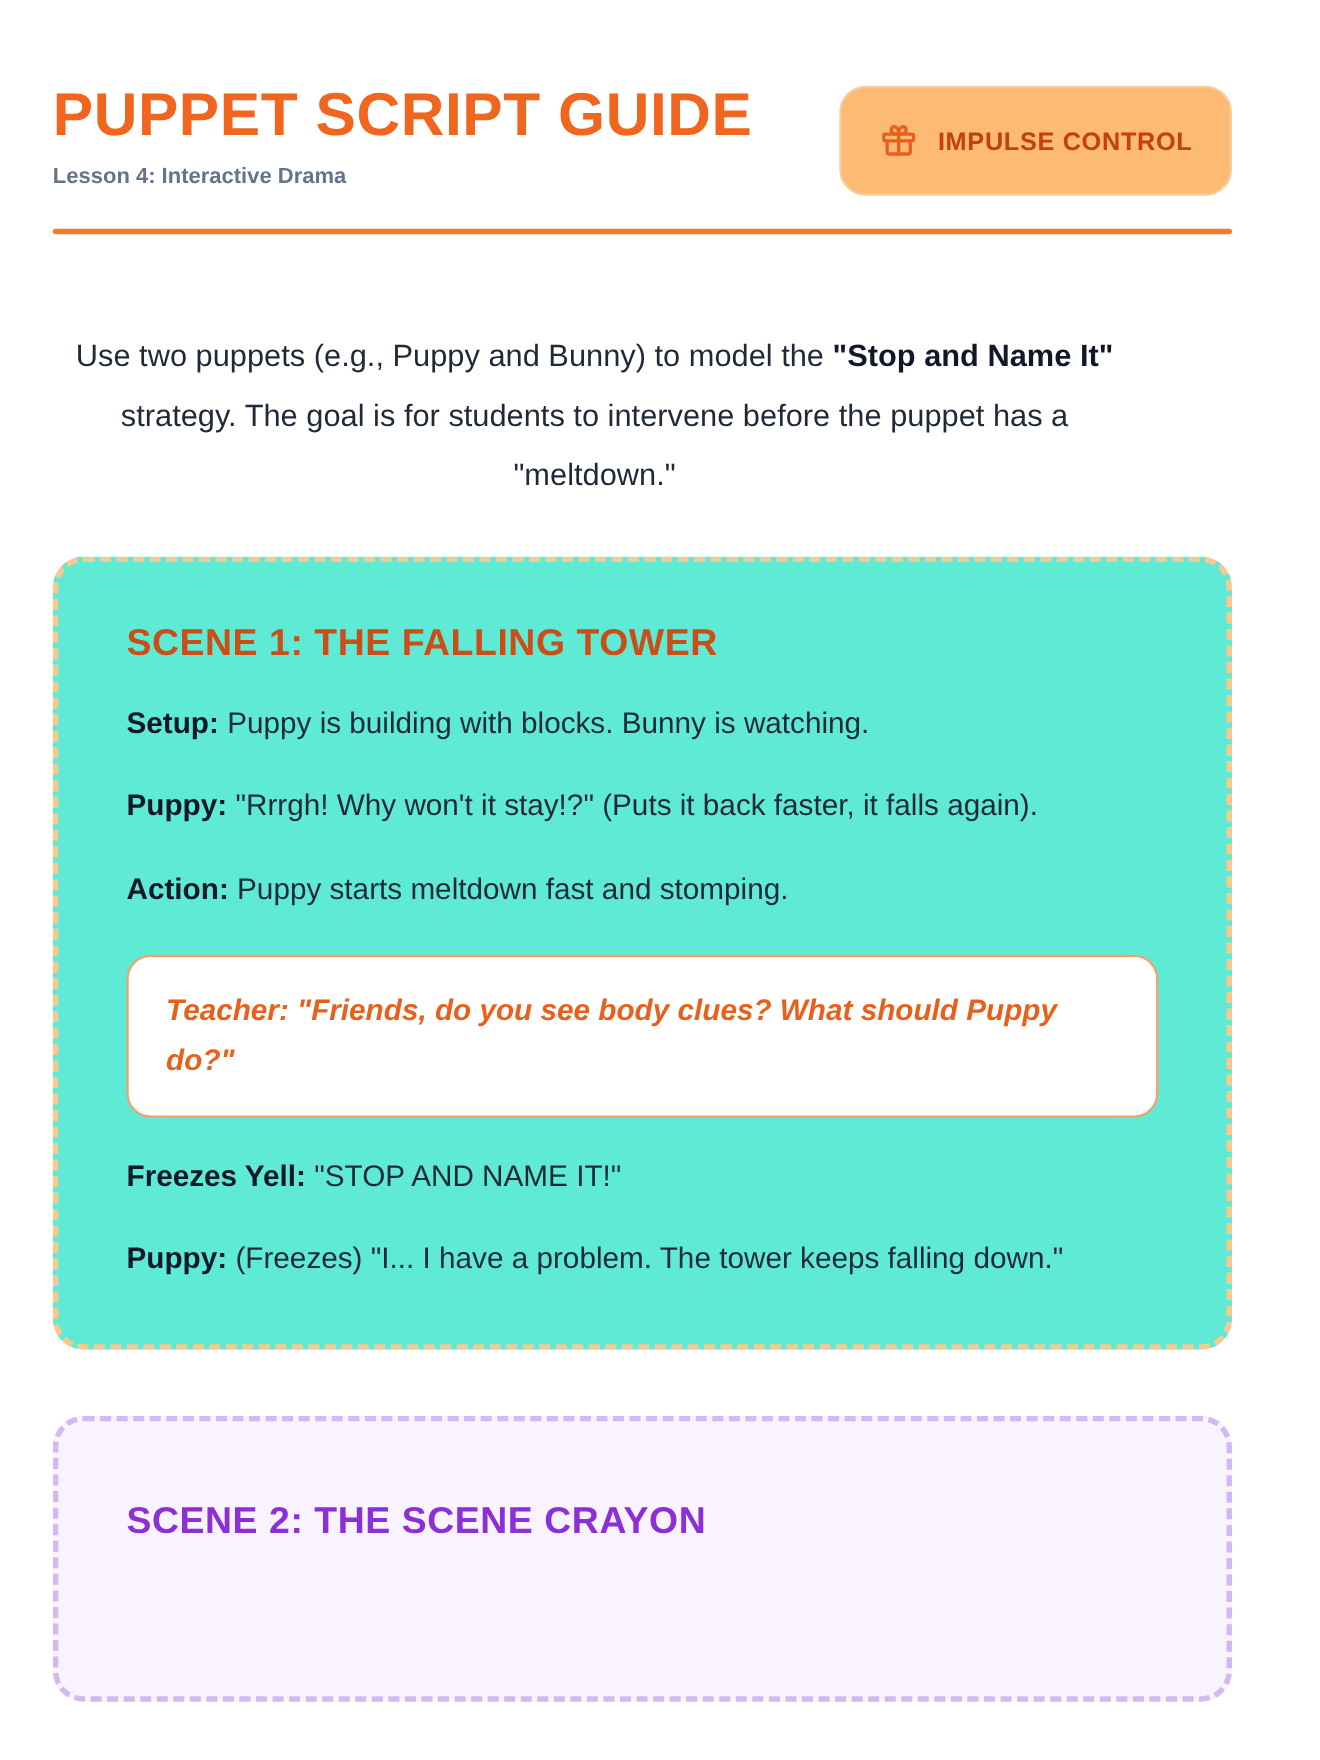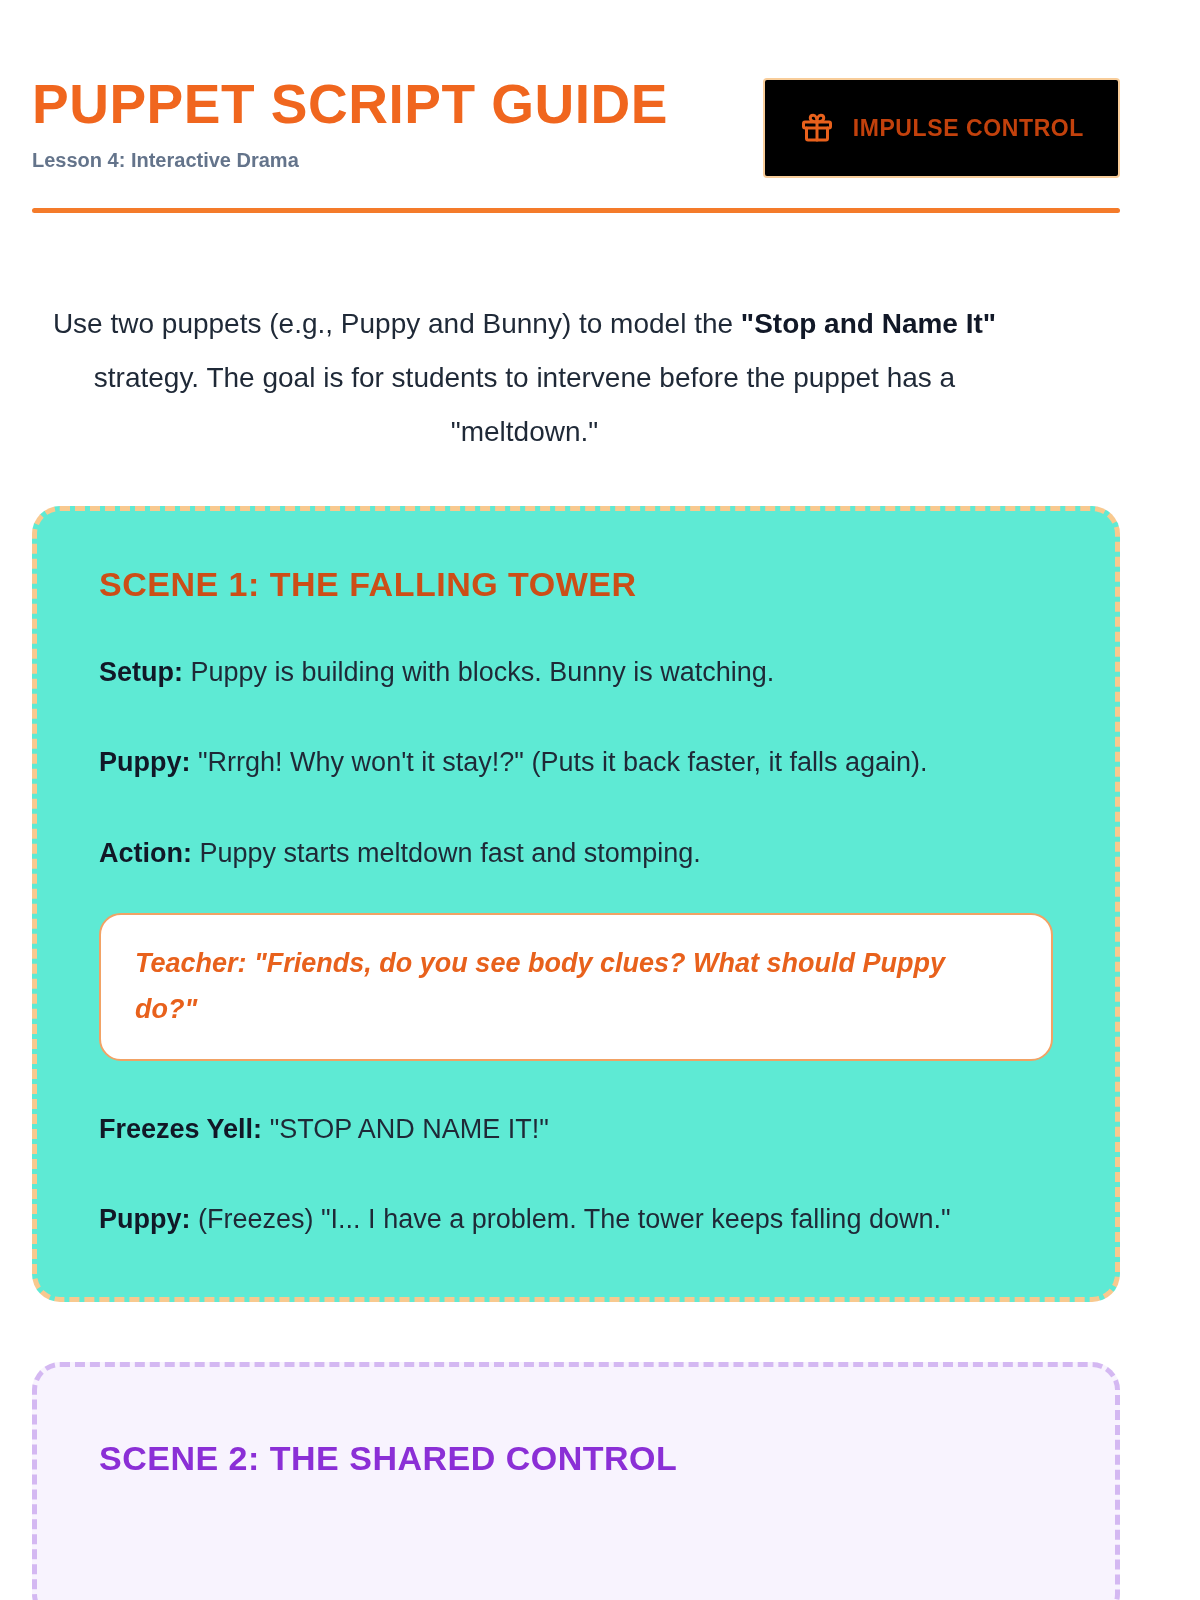--- a/index.html
+++ b/index.html
@@ -3,44 +3,44 @@
 <meta charset="utf-8">
 <style>
   * { margin: 0; padding: 0; box-sizing: border-box; }
   html, body { width: 1200px; height: 1600px; }
   body {
     background: #ffffff;
     font-family: "Liberation Sans", "DejaVu Sans", sans-serif;
     color: #1F2937;
     overflow: hidden;
   }
-  .page { width: 1200px; height: 1600px; padding: 76px 80px 0 32px; }
+  .page { width: 1200px; height: 1600px; padding: 76px 80px 0 48px; }
 
   
   .header { display: flex; justify-content: space-between; align-items: flex-start; }
   .page-title {
     font-size: 55px;
     font-weight: 700;
     color: #F0661E;
     letter-spacing: 0.5px;
     line-height: 1.05;
   }
   .subtitle {
     font-size: 20px;
     font-weight: 700;
     color: #64748B;
     margin-top: 15px;
   }
   .badge {
     display: flex;
     align-items: center;
     gap: 18px;
-    background: #000000;
+    background: #fdba74;
     border: 2px solid #F8CD9A;
-    border-radius: 4px;
+    border-radius: 24px;
     padding: 30px 34px;
     margin-top: 2px;
     flex: 0 0 auto;
   }
   .badge-icon { display: inline-flex; }
   .badge-label {
     font-size: 23px;
     font-weight: 700;
     color: #C2410C;
     letter-spacing: 0.6px;
@@ -86,21 +86,21 @@
     font-size: 34px;
     font-weight: 700;
     letter-spacing: 0.5px;
   }
   .scene-1 .scene-title { color: #CC4E17; }
   .scene-2 .scene-title { color: #8B2FD6; }
 
   .line {
     font-size: 27px;
     line-height: 1.6;
-    margin-top: 47px;
+    margin-top: 32px;
     max-width: 930px;
   }
   .line strong { font-weight: 700; color: #111827; }
 
   .teacher-note {
     background: #ffffff;
     border: 2px solid #F2A265;
     border-radius: 22px;
     padding: 26px 34px;
     margin-top: 38px;
@@ -154,16 +154,16 @@
     <div class="teacher-note">
       <p>Teacher: "Friends, do you see body clues? What should Puppy do?"</p>
     </div>
 
     <p class="line"><strong>Freezes Yell:</strong> <span>"STOP AND NAME IT!"</span></p>
 
     <p class="line"><strong>Puppy:</strong> <span>(Freezes) "I... I have a problem. The tower keeps falling down."</span></p>
   </section>
 
   <section class="scene scene-2">
-    <h2 class="scene-title">SCENE 2: THE SHARED CONTROL</h2>
+    <h2 class="scene-title">SCENE 2: THE SCENE CRAYON</h2>
   </section>
 
 </div>
 
 </body></html>

